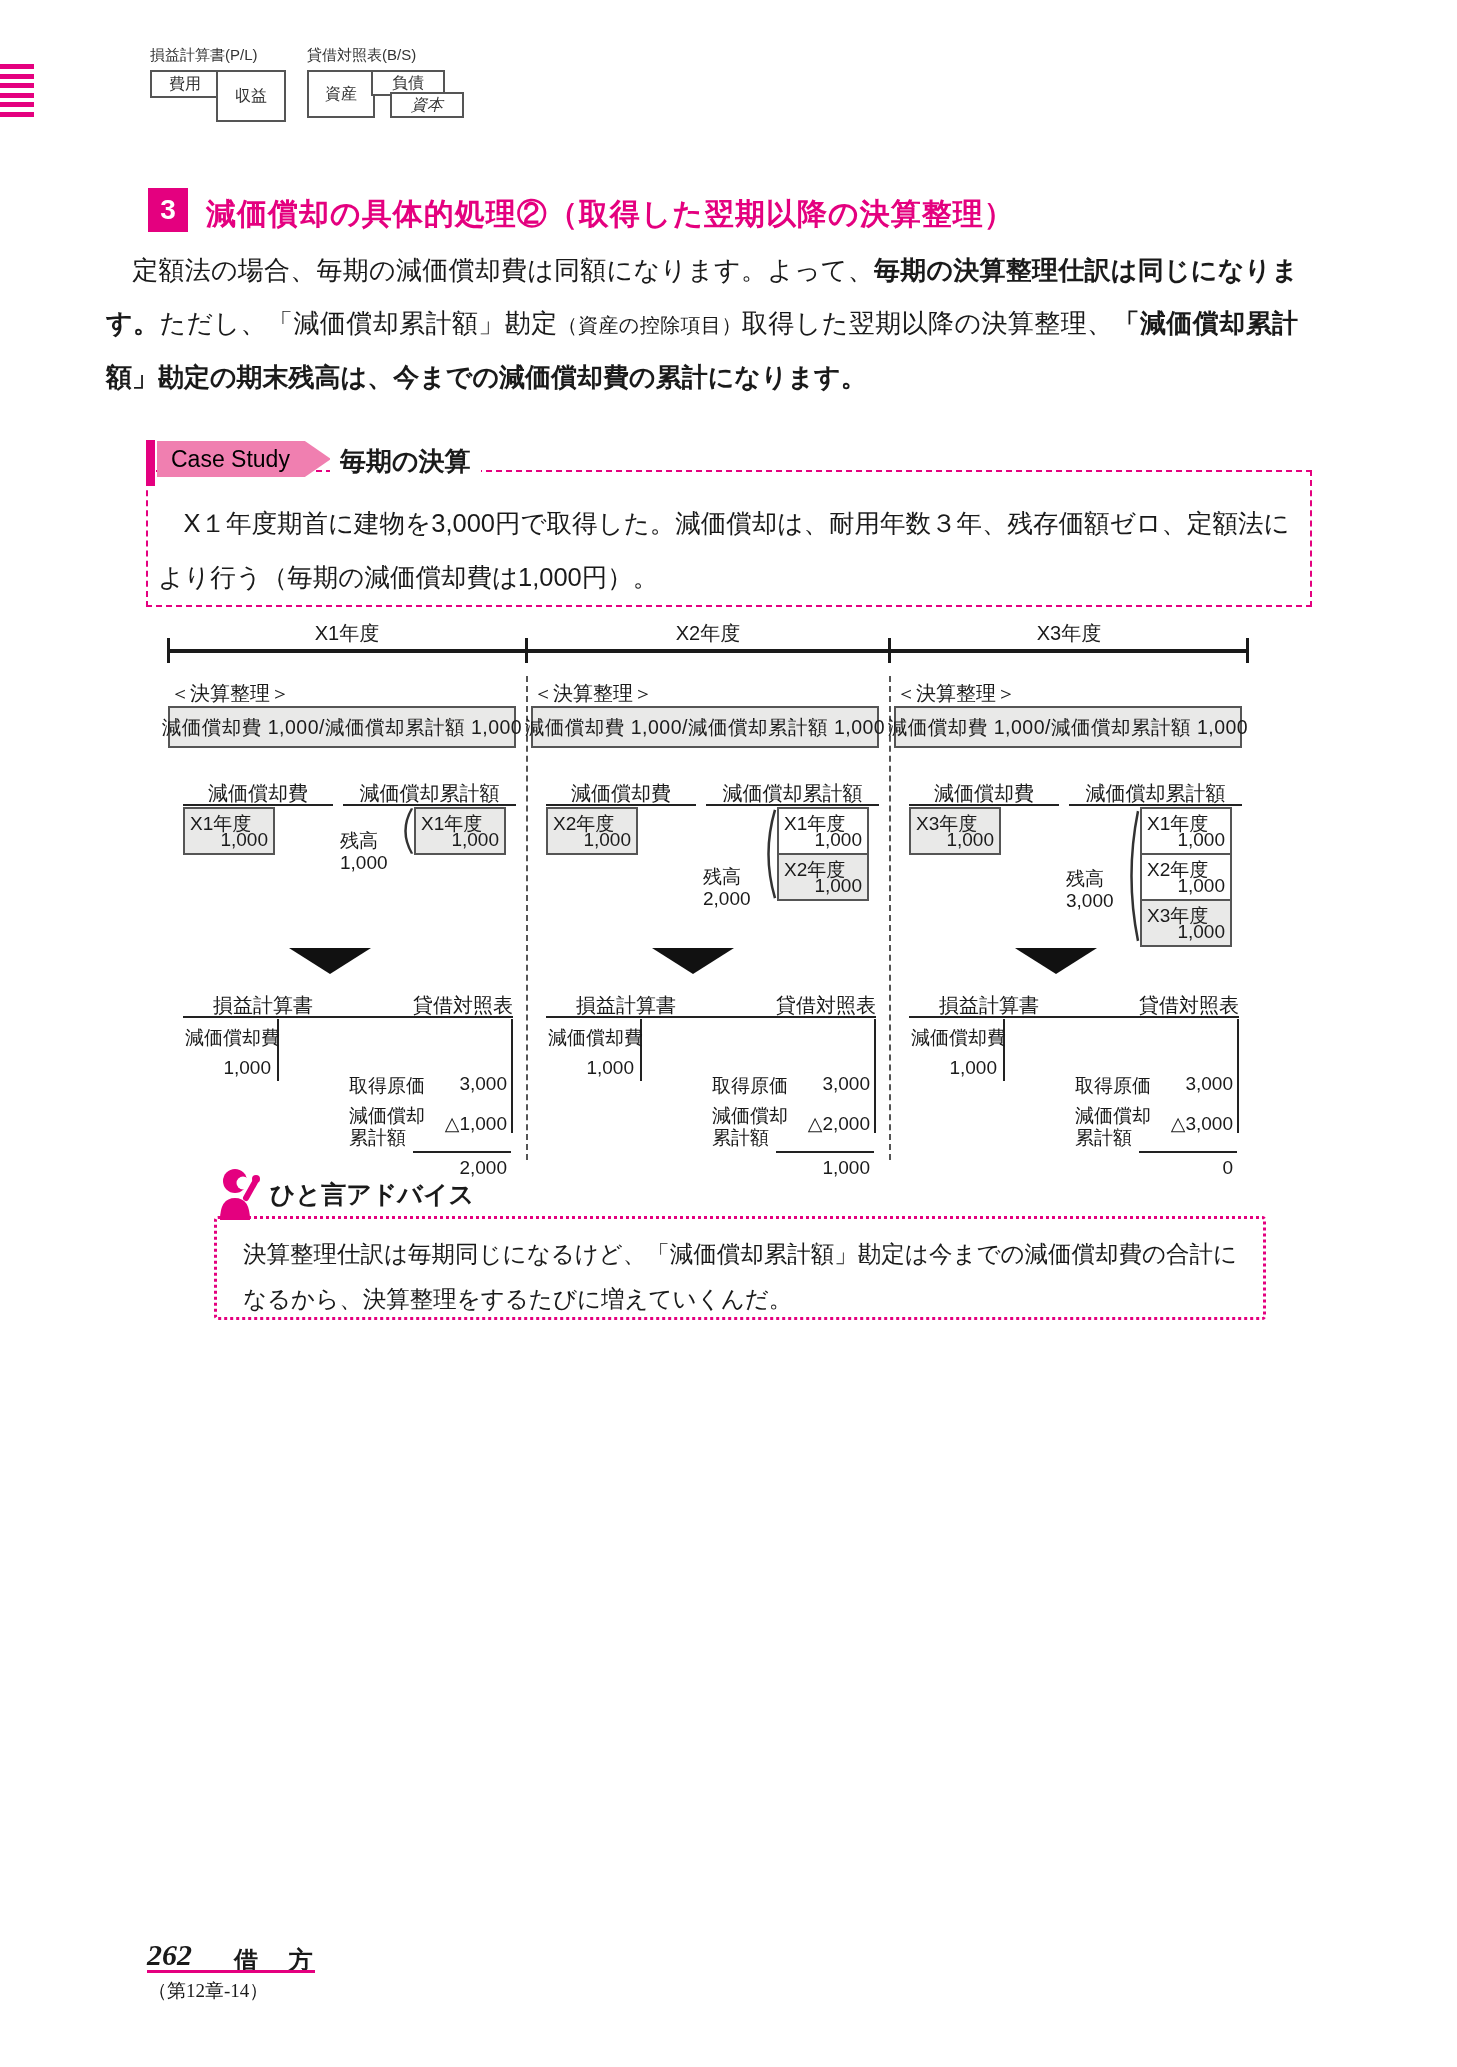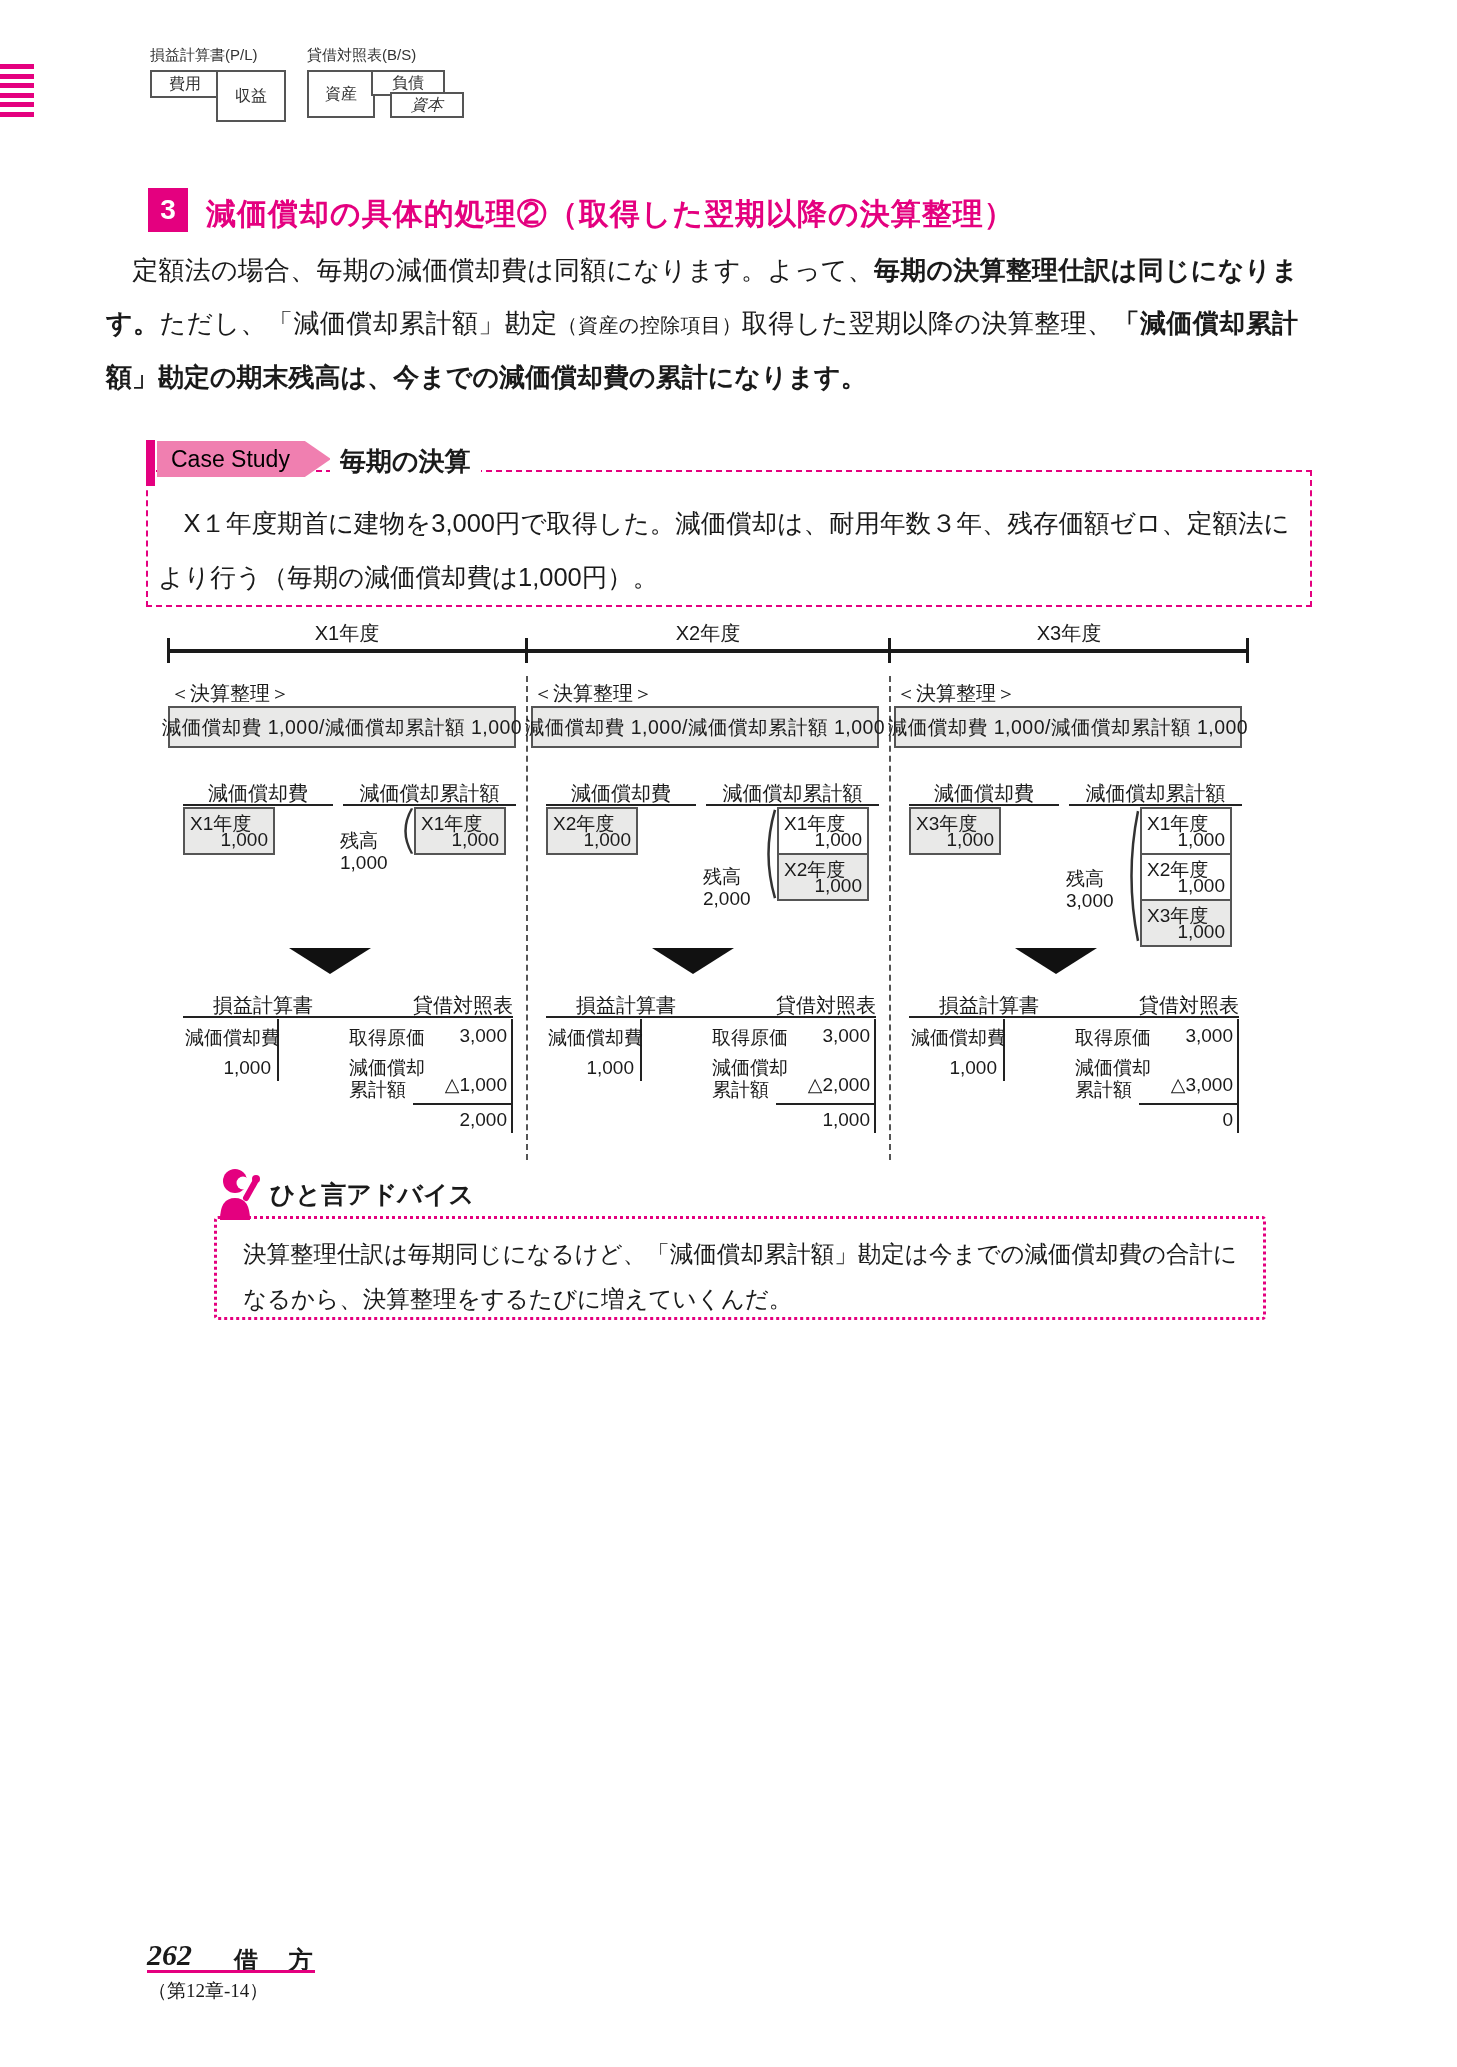--- a/index.html
+++ b/index.html
@@ -73,25 +73,25 @@
        border-left:41px solid transparent;border-right:41px solid transparent;border-top:26px solid #111;}
   .pl-title{position:absolute;left:15px;top:312px;width:160px;text-align:center;font-size:20px;
             height:24px;border-bottom:2.5px solid var(--line);}
   .pl-body{position:absolute;left:15px;top:339px;width:160px;height:66px;}
   .pl-div{position:absolute;left:94px;top:0;height:62px;border-left:2px solid var(--line);}
   .pl-item{position:absolute;left:2px;top:6px;font-size:19px;}
   .pl-amt{position:absolute;left:0;top:38px;width:88px;text-align:right;font-size:19px;}
   .bs-title{position:absolute;left:175px;top:312px;width:170px;text-align:right;font-size:20px;
             height:24px;border-bottom:2.5px solid var(--line);}
   .bs-body{position:absolute;left:175px;top:339px;width:168px;height:114px;border-right:2px solid var(--line);}
-  .bs-r1{display:flex;justify-content:space-between;font-size:19px;padding:6px 4px 0 6px;}
+  .bs-r1{display:flex;justify-content:space-between;font-size:19px;padding:6px 4px 0 6px;margin-top:48px;}
   .bs-r2{position:relative;height:54px;font-size:19px;}
   .bs-r2 .lbl{position:absolute;left:6px;top:6px;line-height:22px;}
   .bs-r2 .amt{position:absolute;right:0;bottom:0;width:94px;text-align:right;
-              border-bottom:2px solid var(--line);padding:0 4px 7px 0;}
+              border-bottom:2px solid var(--line);padding:0 4px 16px 0;}
   .bs-r3{text-align:right;font-size:19px;padding:4px 4px 0 0;}
 
   
   .adv-title{left:270px;top:1178px;font-size:25px;font-weight:bold;}
   .adv-box{left:214px;top:1216px;width:1046px;height:98px;border:3px dotted var(--accent);border-radius:4px;}
   .adv-text{padding:13px 24px 0 26px;font-size:23.5px;line-height:45px;}
 
   
   .pg-num{left:147px;top:1938px;font-size:30px;font-weight:bold;font-style:italic;
           font-family:"Liberation Serif",serif;}

